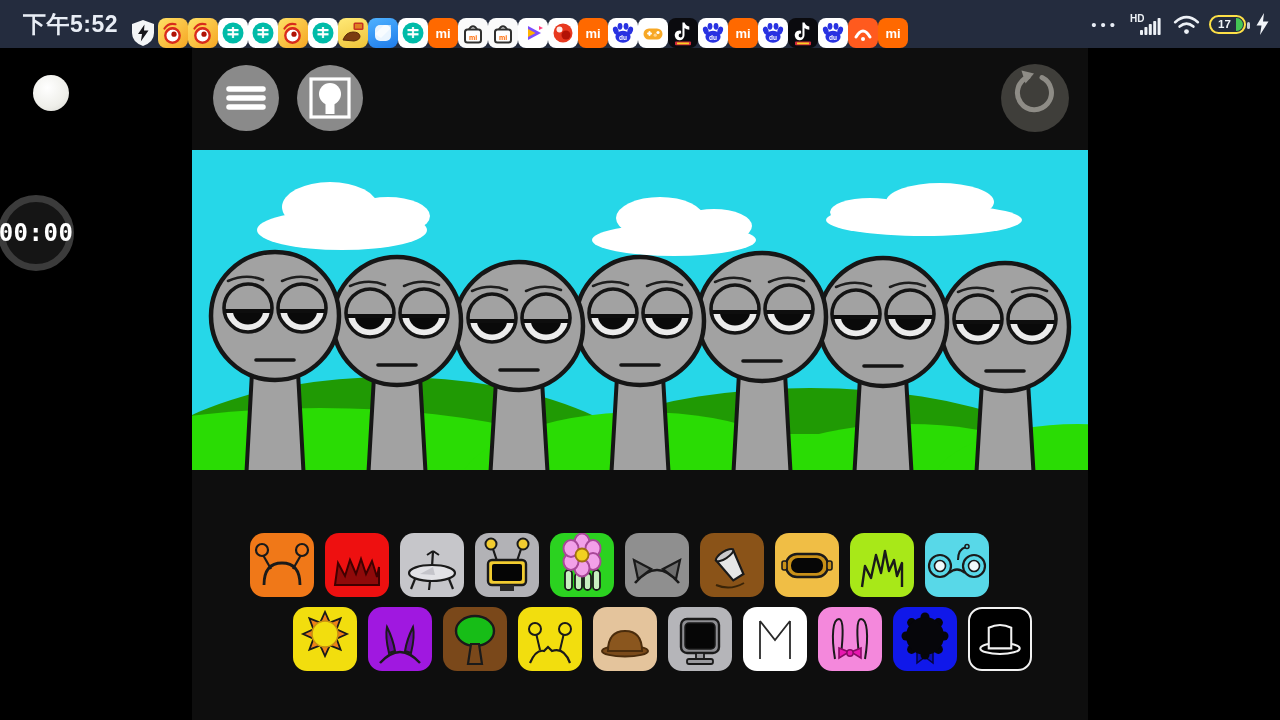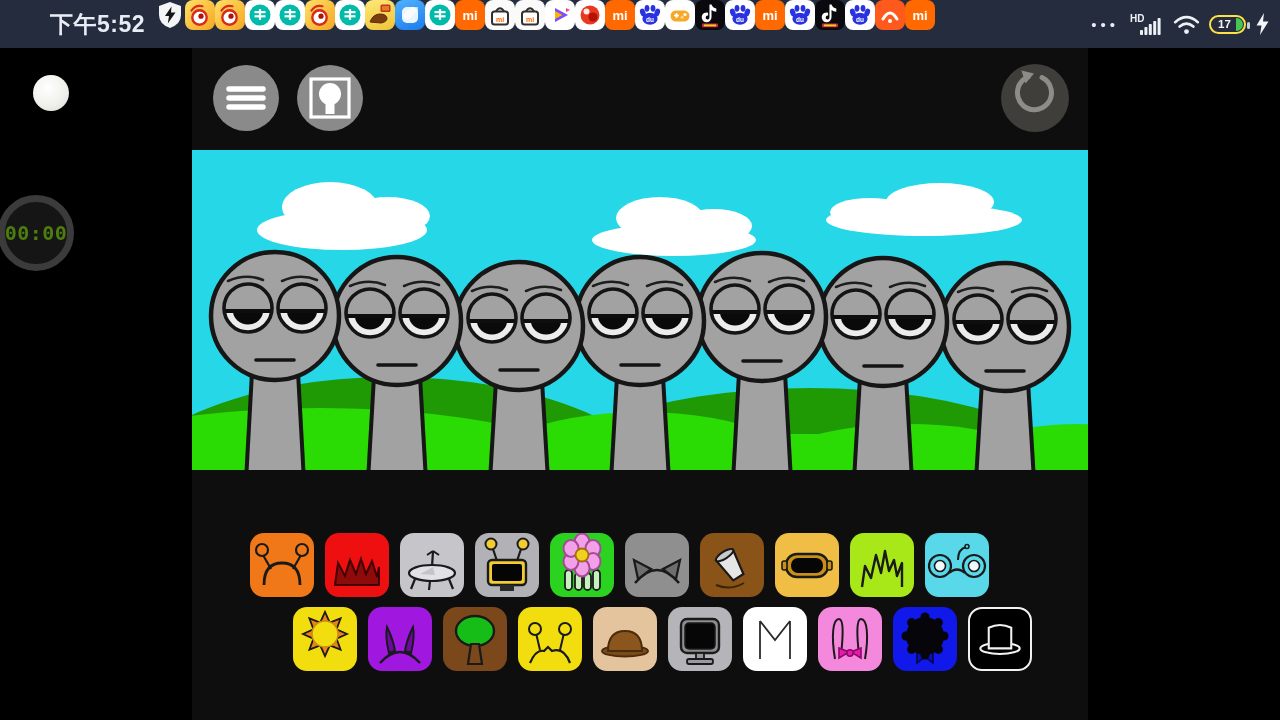--- a/index.html
+++ b/index.html
@@ -1,23 +1,23 @@
 <!DOCTYPE html>
 <html><head>
 <meta charset="utf-8">
 <style>
   * { margin:0; padding:0; box-sizing:border-box; }
   html,body { width:1280px; height:720px; overflow:hidden; background:#000; font-family:"Liberation Sans", sans-serif; }
   .screen { position:relative; width:1280px; height:720px; background:#000; }
 
   
   .statusbar { position:absolute; left:0; top:0; width:1280px; height:48px; background:#242C3E;
-               display:flex; align-items:center; padding:0 10px 0 50px; }
+               display:flex; align-items:center; padding:0 10px 0 23px; }
   .sb-time { color:#E8EDF5; font-size:23px; font-weight:bold; letter-spacing:0.5px; white-space:nowrap; }
-  .sb-apps { display:flex; align-items:flex-start; margin-left:10px; flex:1; overflow:hidden; height:48px; }
+  .sb-apps { display:flex; align-items:flex-end; margin-left:10px; flex:1; overflow:hidden; height:48px; }
   .sb-app { width:30px; height:30px; border-radius:8px; flex:0 0 auto; overflow:hidden; position:relative; }
   .sb-app svg { position:absolute; left:0; top:0; width:100%; height:100%; }
   .sb-right { display:flex; align-items:center; gap:9px; margin-left:8px; }
   .sb-dots { color:#E8EDF5; font-size:15px; letter-spacing:4px; margin-right:2px; white-space:nowrap; }
   .battery { position:relative; width:37px; height:19px; border:2px solid #fde047; border-radius:10px; }
   .batt-num { position:absolute; left:0; right:6px; top:0; bottom:0; display:flex; align-items:center; justify-content:center;
               color:#F2F5FA; font-size:11.5px; font-weight:bold; z-index:2; }
   .batt-fill { position:absolute; right:1px; top:1px; bottom:1px; width:7px; background:#44C554; border-radius:0 7px 7px 0; }
   .batt-nub { position:absolute; right:-6px; top:5px; width:3px; height:7px; background:#C6CDD9; border-radius:2px; }
 
@@ -36,21 +36,21 @@
   #row1 { left:58px; top:485px; }
   #row2 { left:101px; top:559px; }
   .sound { width:64px; height:64px; border-radius:14px; position:relative; overflow:hidden; flex:0 0 auto; }
   .sound svg { position:absolute; left:0; top:0; width:100%; height:100%; }
 
   
   .float-dot { position:absolute; left:33px; top:75px; width:36px; height:36px; border-radius:50%;
                background:radial-gradient(circle at 40% 35%, #FFFFFF 0%, #EFEFEA 60%, #D8D8D2 100%); }
   .timer { position:absolute; left:-2px; top:195px; width:76px; height:76px; border-radius:50%;
            border:7px solid #3B3B3B; background:#151515; display:flex; align-items:center; justify-content:center; }
-  .timer span { color:#4d7c0f; font-family:"DejaVu Sans Mono", monospace; font-size:20px; font-weight:bold; letter-spacing:0.5px; }
+  .timer span { color:#ffffff; font-family:"DejaVu Sans Mono", monospace; font-size:24px; font-weight:bold; letter-spacing:0.5px; }
 </style>
 </head>
 <body>
 
 <div class="screen">
 
   <div class="statusbar">
     <span class="sb-time">下午5:52</span>
     <div class="sb-apps" id="sb-apps">
         <div class="sb-app" style="background: transparent;">

